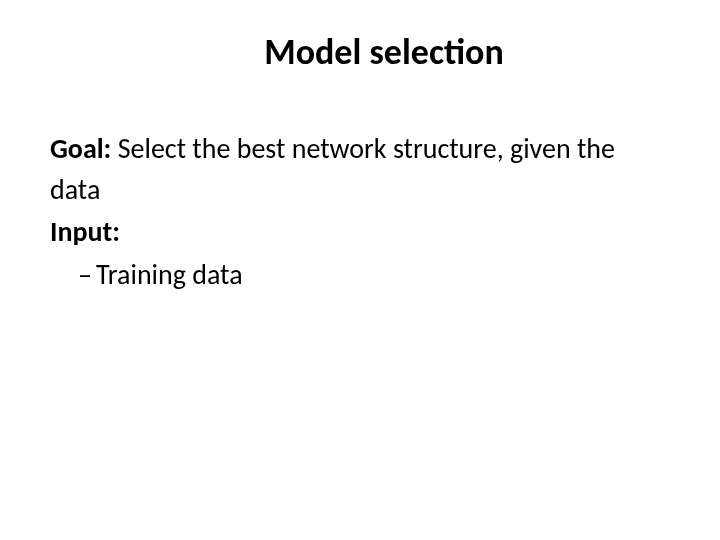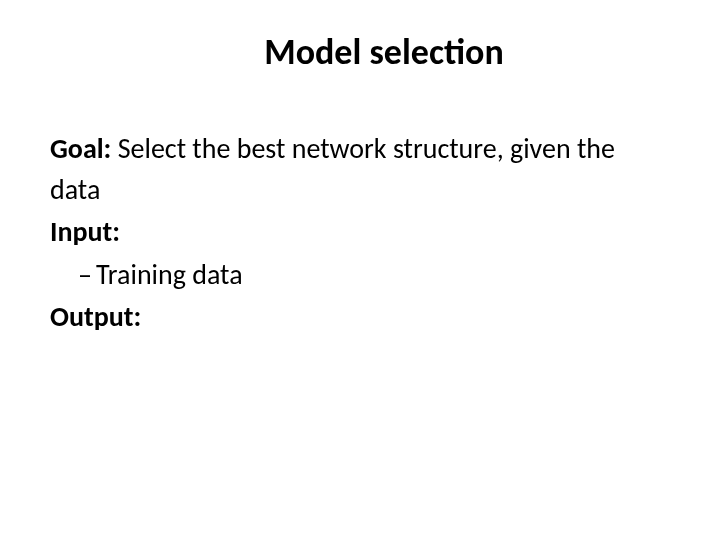--- a/index.html
+++ b/index.html
@@ -51,16 +51,13 @@
 <div class="content">
   <div class="line">
     <span class="label">Goal:</span><span> Select the best network structure, given the data</span>
   </div>
   <div class="line">
     <span class="label">Input:</span>
   </div>
   <div class="line indent">
     <span class="dash">–</span><span>Training data</span>
   </div>
-  <div class="line">
-    <span class="label">Output:</span>
-  </div>
 </div>
 
 </body></html>

